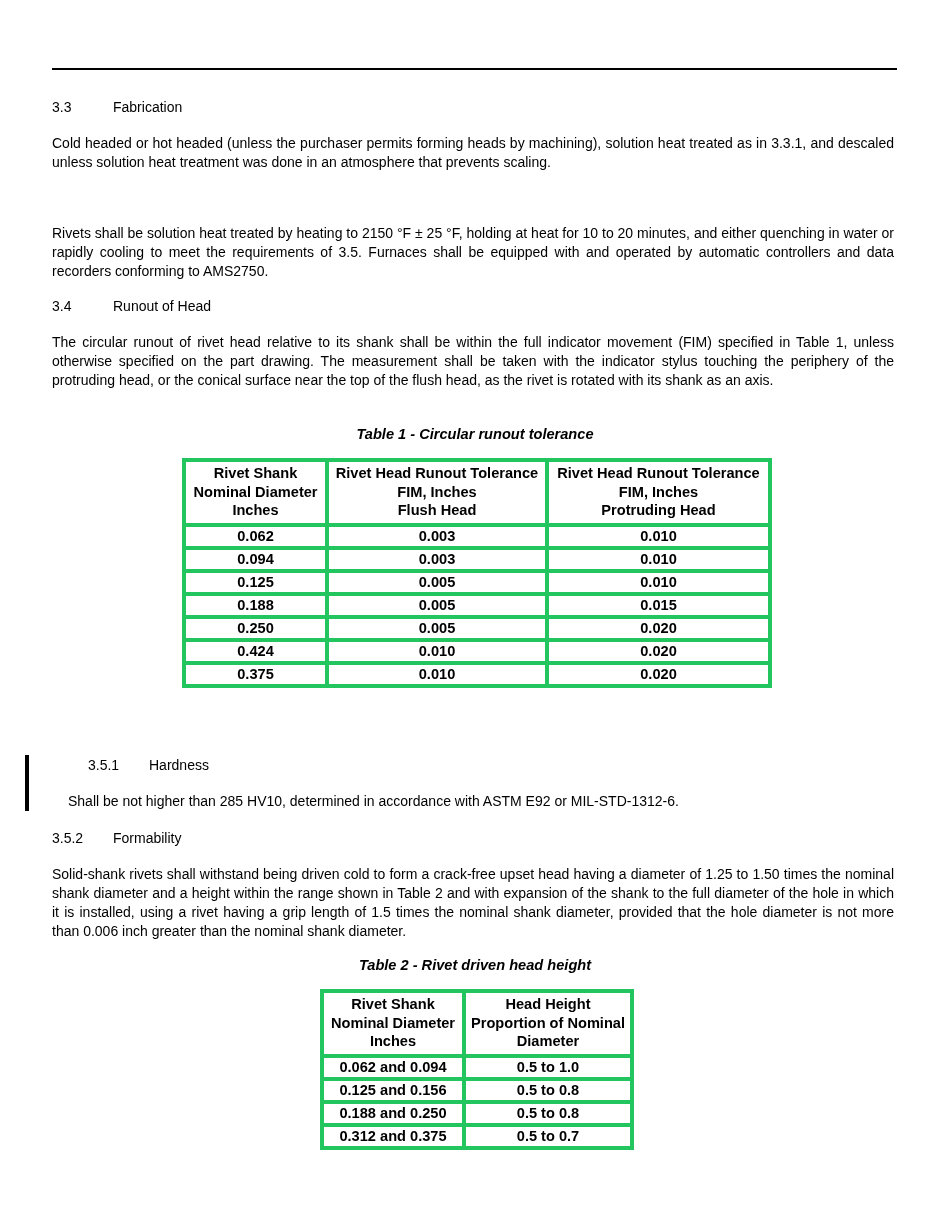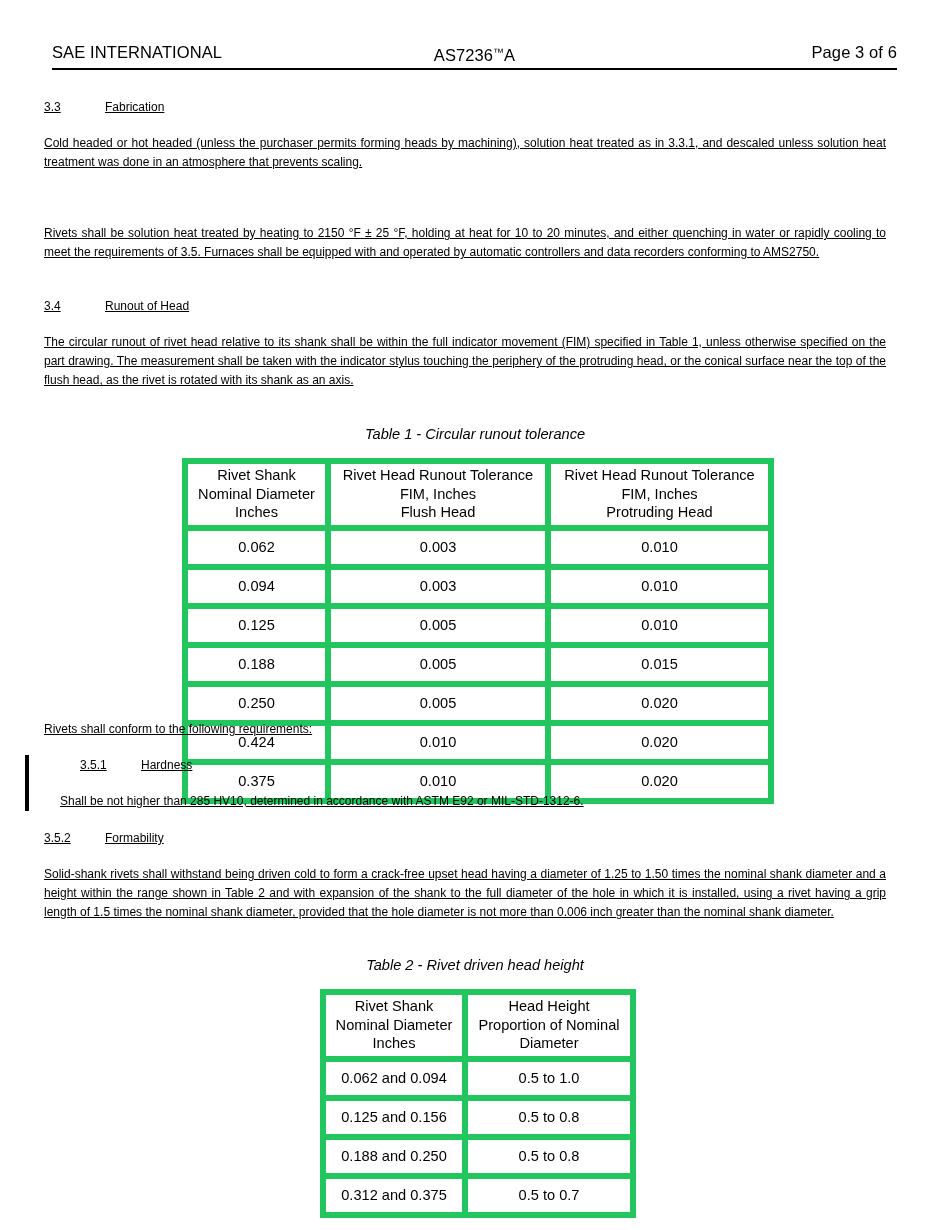--- a/index.html
+++ b/index.html
@@ -53,25 +53,24 @@
     left: 52px;
     top: 68px;
     width: 845px;
     height: 0;
     border-top: 2px solid #000;
   }
 
   
   .block {
     position: absolute;
-    left: 44px;
+    left: 52px;
     width: 842px;
-    font-size: 12px;
+    font-size: 14px;
     line-height: 19.1px;
-    text-decoration: underline;
   }
   .para { text-align: justify; text-justify: inter-word; }
 
   .heading {
     display: flex;
     align-items: baseline;
     white-space: nowrap;
   }
   .heading .num   { width: 61px; flex: 0 0 61px; }
   .heading .title { flex: 0 1 auto; }
@@ -84,71 +83,66 @@
     border-left: 4px solid #000;
   }
 
   
   .table-caption {
     position: absolute;
     left: 0;
     width: 950px;
     text-align: center;
     font-size: 14.6px;
-    font-weight: normal;
+    font-weight: bold;
     font-style: italic;
     line-height: 19px;
   }
 
   
   table.doc-table {
     position: absolute;
     border-collapse: collapse;
     font-size: 14.6px;
     line-height: 18.3px;
     table-layout: fixed;
   }
   table.doc-table td,
   table.doc-table th {
-    border: 6px solid #22c55e;
+    border: 4px solid #22c55e;
     text-align: center;
-    font-weight: normal;
+    font-weight: bold;
     padding: 0;
     vertical-align: middle;
   }
   table.doc-table th.hcell {
     padding: 2px 2px 3px 2px;
     line-height: 18.5px;
   }
   table.doc-table td.dcell {
     height: 19px;
-    padding: 7px 2px;
+    padding: 0 2px;
   }
 
   
   #table-1 { left: 182px; top: 458px; width: 586px; }
   #table-1 col.c1 { width: 143px; }
   #table-1 col.c2 { width: 220px; }
   #table-1 col.c3 { width: 223px; }
 
   
   #table-2 { left: 320px; top: 989px; width: 310px; }
   #table-2 col.c1 { width: 142px; }
   #table-2 col.c2 { width: 168px; }
 </style>
 </head>
 <body>
 
 <div class="page">
 
-  <div class="doc-header">
-    <div class="hdr-left">SAE INTERNATIONAL</div>
-    <div class="hdr-center"><span><span>AS7236</span><span class="tm">™</span><span>A</span></span></div>
-    <div class="hdr-right">Page 3 of 6</div>
-  </div>
   <div class="header-rule"></div>
 
   <div class="block heading" style="top:98px;">
     <span class="num">3.3</span>
     <span class="title">Fabrication</span>
   </div>
   <div class="block para" style="top:134px;">Cold headed or hot headed (unless the purchaser permits forming heads by machining), solution heat treated as in 3.3.1, and descaled unless solution heat treatment was done in an atmosphere that prevents scaling.</div>
 
   <div class="block para" style="top:224px;">Rivets shall be solution heat treated by heating to 2150 °F ± 25 °F, holding at heat for 10 to 20 minutes, and either quenching in water or rapidly cooling to meet the requirements of 3.5. Furnaces shall be equipped with and operated by automatic controllers and data recorders conforming to AMS2750.</div>
 
@@ -217,21 +211,20 @@
           <td class="dcell">0.020</td>
         </tr>
         <tr>
           <td class="dcell">0.375</td>
           <td class="dcell">0.010</td>
           <td class="dcell">0.020</td>
         </tr>
       </tbody>
   </table>
 
-  <div class="block para" style="top:720px;">Rivets shall conform to the following requirements:</div>
 
   <div class="change-bar" style="top:755px; height:56px;"></div>
   <div class="block heading" style="top:756px;margin-left:36px;">
     <span class="num">3.5.1</span>
     <span class="title">Hardness</span>
   </div>
   <div class="block para" style="top:792px;margin-left:16px;">Shall be not higher than 285 HV10, determined in accordance with ASTM E92 or MIL-STD-1312-6.</div>
 
   <div class="block heading" style="top:829px;">
     <span class="num">3.5.2</span>

